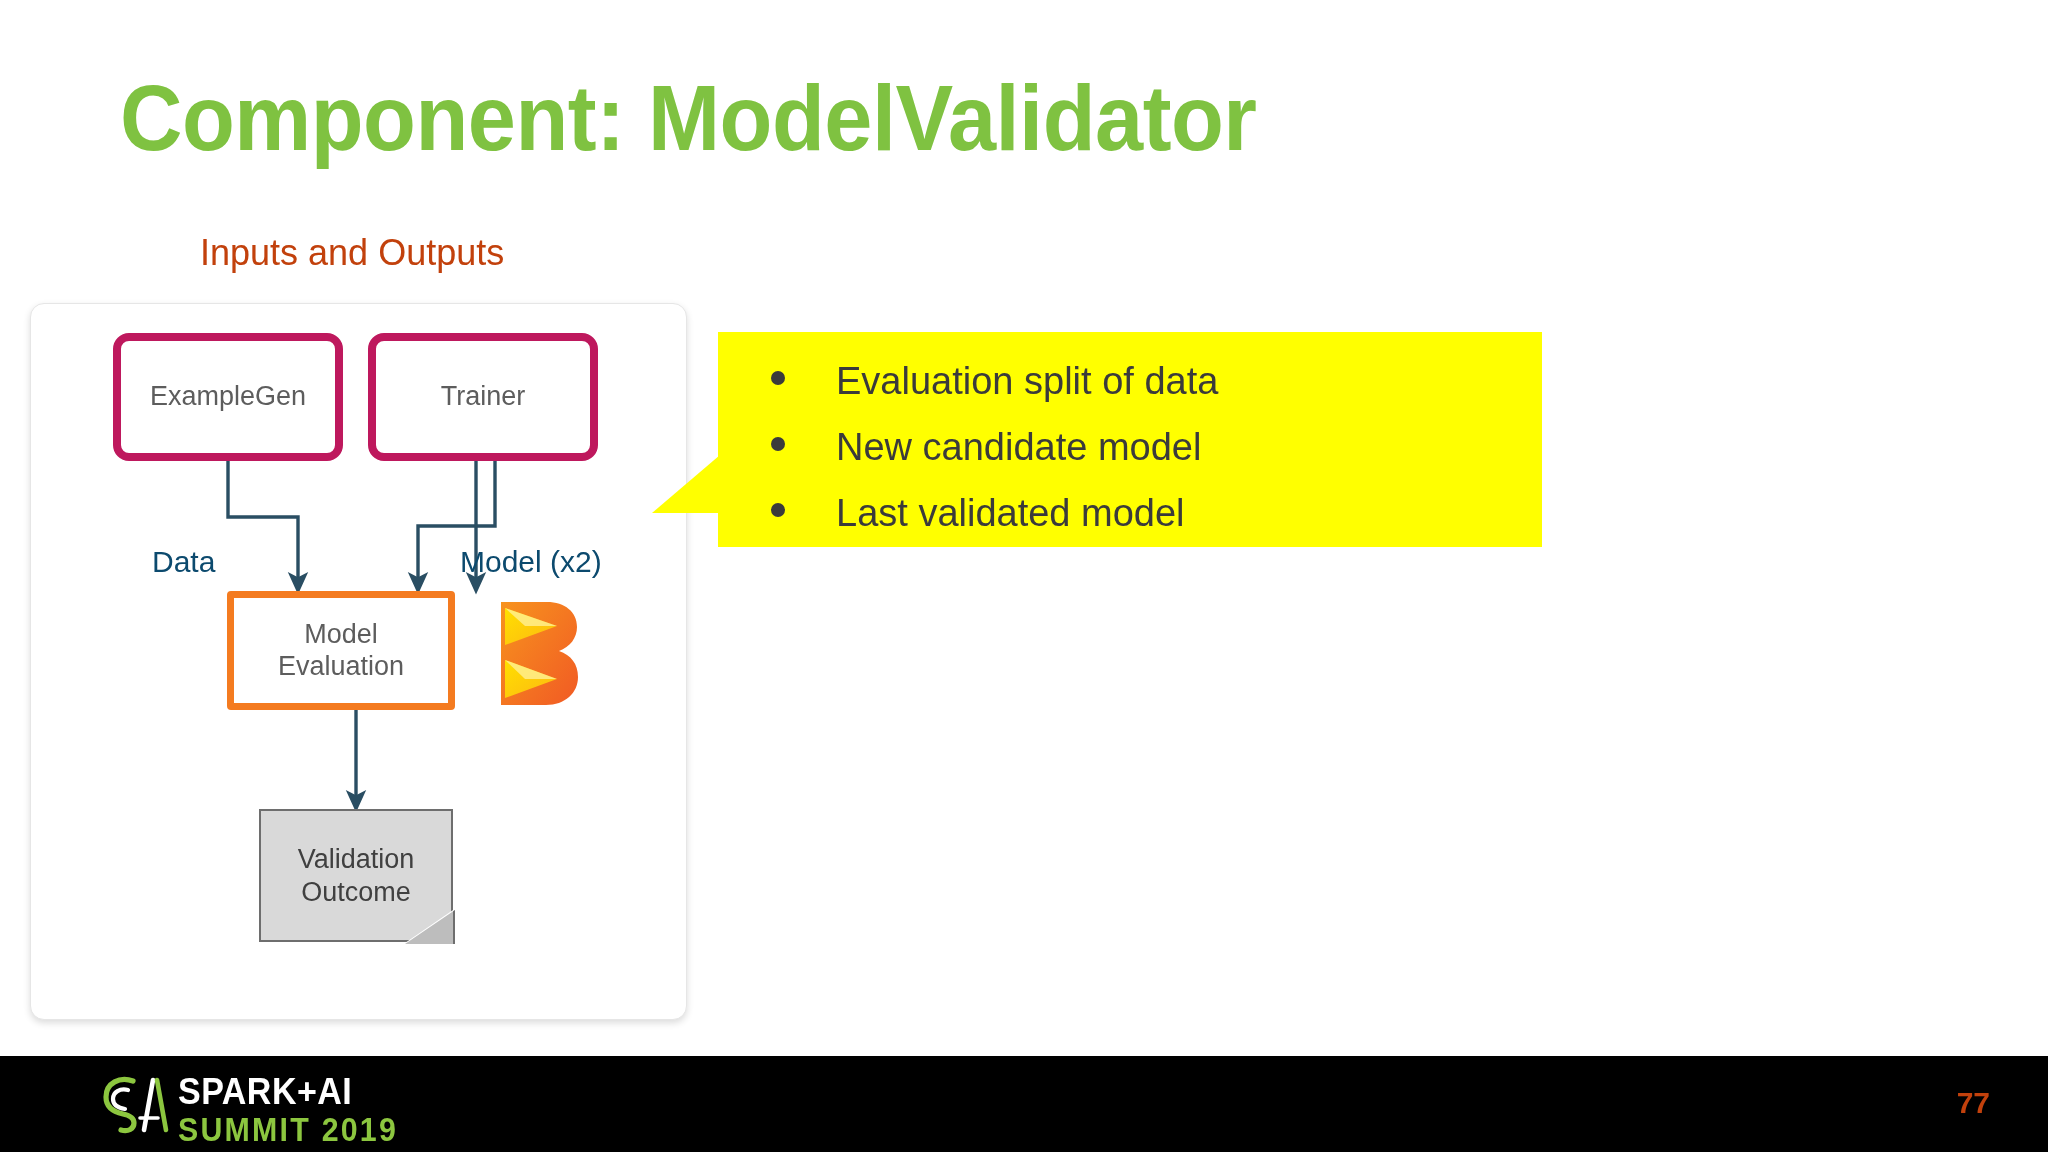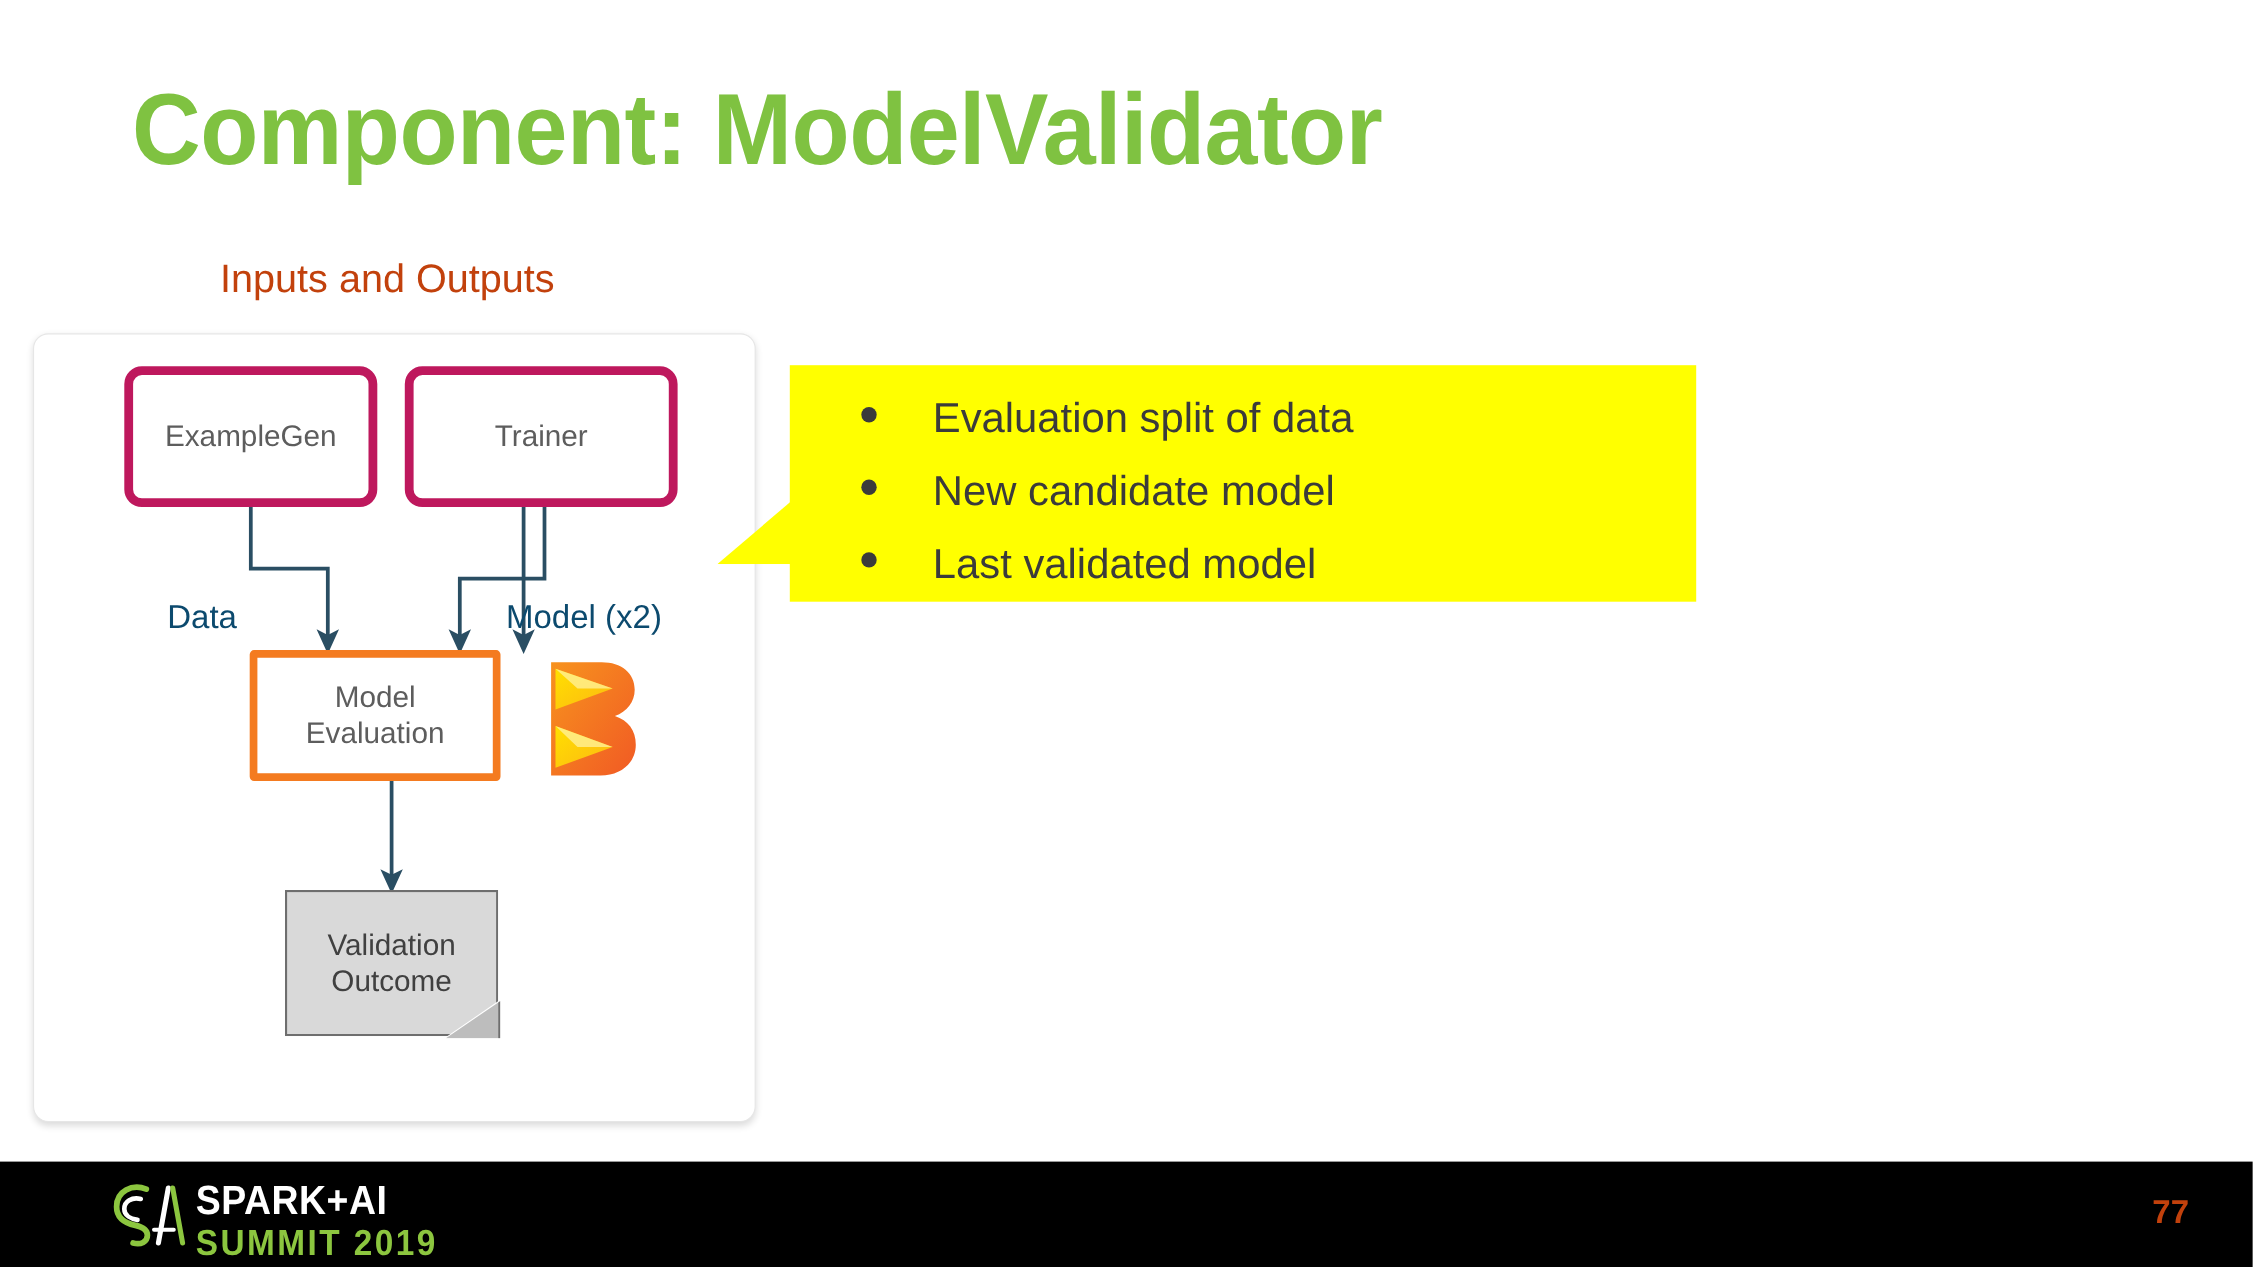--- a/index.html
+++ b/index.html
@@ -70,21 +70,21 @@
   }
   #node-examplegen {
     left: 113px;
     top: 333px;
     width: 230px;
     height: 128px;
   }
   #node-trainer {
     left: 368px;
     top: 333px;
-    width: 248px;
+    width: 230px;
     height: 128px;
   }
   #node-modelvalidator {
     left: 227px;
     top: 591px;
     width: 228px;
     height: 119px;
     border-color: #F47B20;
     border-width: 7px;
     border-radius: 4px;
@@ -163,21 +163,21 @@
     position: absolute;
     left: 652px;
     top: 455px;
     width: 68px;
     height: 58px;
     background: #FFFF00;
     clip-path: polygon(100% 0, 100% 100%, 0 100%);
   }
   #callout-list {
     position: absolute;
-    left: 16px;
+    left: 4px;
     top: 0;
     width: 100%;
     height: 100%;
     margin: 0;
     padding: 30px 16px 0 0;
     list-style: none;
     box-sizing: border-box;
   }
   #callout-list li {
     display: flex;

